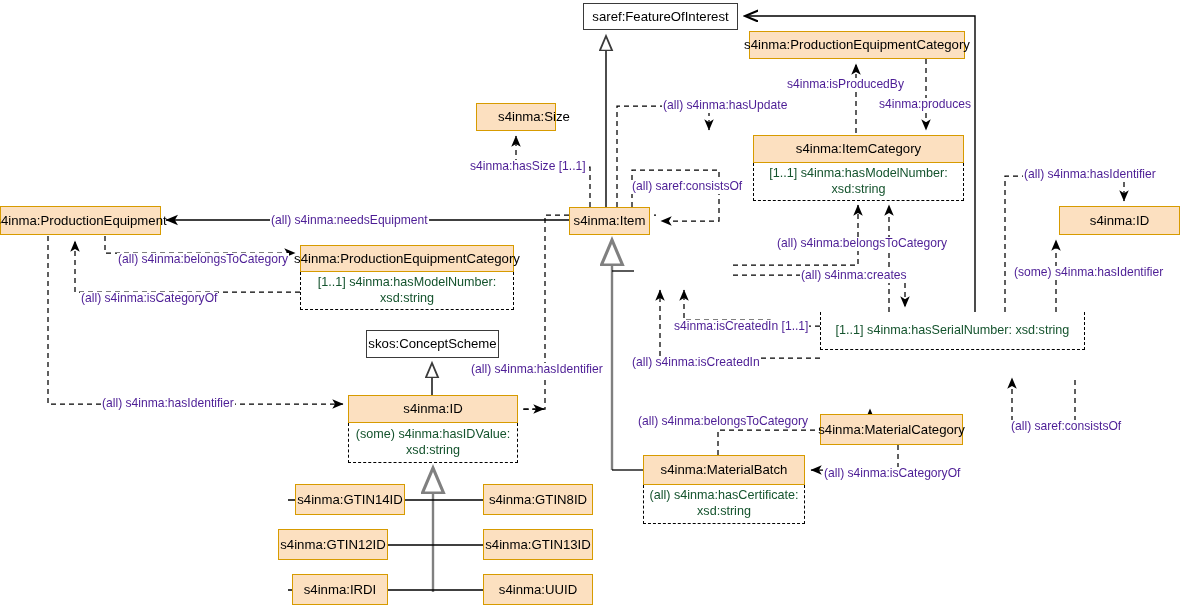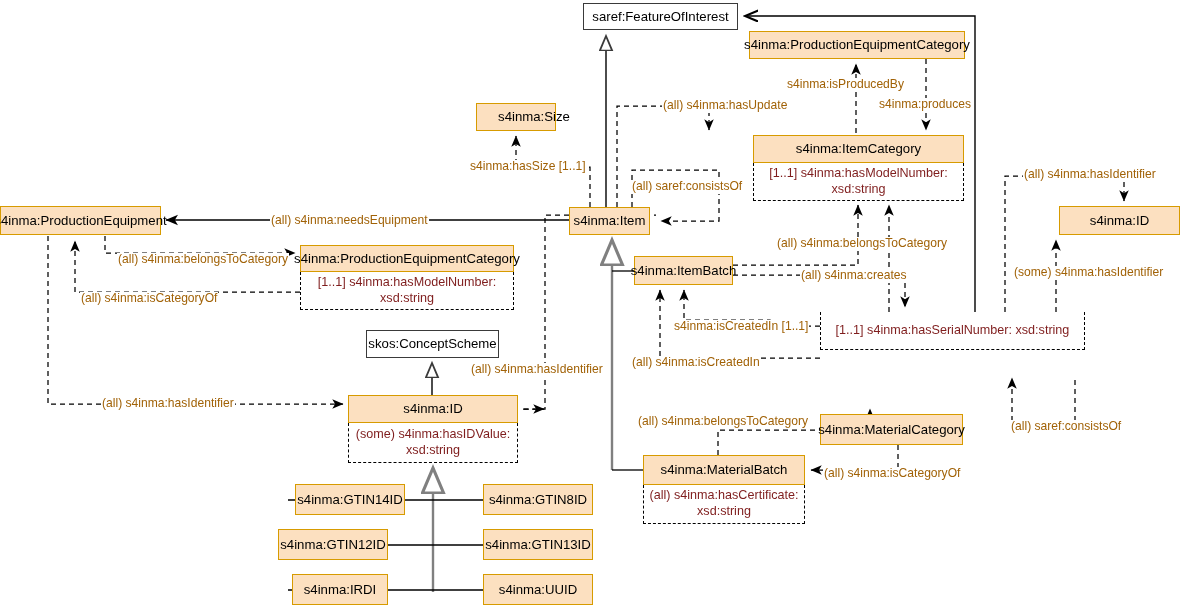--- a/index.html
+++ b/index.html
@@ -7,22 +7,22 @@
        font-family:"Liberation Sans","DejaVu Sans",sans-serif;}
   #diagram{position:relative;width:1181px;height:607px;}
   svg{position:absolute;left:0;top:0;}
   .nodebox{position:absolute;box-sizing:border-box;}
   .hdr{box-sizing:border-box;display:flex;align-items:center;justify-content:center;
        text-align:center;background:#fce0c0;border:1.6px solid #d79b00;color:#000;
        font-size:13.2px;line-height:1.15;padding:0 4px;}
   .hdr.plain{background:#ffffff;border:1.6px solid #3a3a3a;}
   .attr{box-sizing:border-box;display:flex;align-items:center;justify-content:center;
         text-align:center;background:#ffffff;border:1.4px dashed #000;border-top:none;
-        color:#7f1d1d;font-size:12.6px;line-height:1.25;padding:0 4px;}
-  .edgelabel{position:absolute;background:#ffffff;color:#a16207;font-size:12.1px;
+        color:#14532d;font-size:12.6px;line-height:1.25;padding:0 4px;}
+  .edgelabel{position:absolute;background:#ffffff;color:#4c1d95;font-size:12.1px;
              line-height:1.15;white-space:nowrap;padding:0 1px;}
 </style>
 </head>
 <body>
 
 <div id="diagram">
 
   <svg width="1181" height="607">
     <defs>
       <marker id="openArrow" markerWidth="11" markerHeight="11" refX="9.5" refY="4" orient="auto">
@@ -126,23 +126,20 @@
   <div class="nodebox" style="left: 569px; top: 207px; width: 81px;">
     <div class="hdr" style="height: 28px;">s4inma:Item</div>
   </div>
   <div class="nodebox" style="left: 1059px; top: 206px; width: 121px;">
     <div class="hdr" style="height: 29px;">s4inma:ID</div>
   </div>
   <div class="nodebox" style="left: 300px; top: 245px; width: 214px;">
     <div class="hdr" style="height: 27px;">s4inma:ProductionEquipmentCategory</div>
     <div class="attr" style="height: 38px;">[1..1] s4inma:hasModelNumber:<br>xsd:string</div>
   </div>
-  <div class="nodebox" style="left: 634px; top: 256px; width: 99px;">
-    <div class="hdr" style="height: 29px;">s4inma:ItemBatch</div>
-  </div>
   <div class="nodebox" style="left: 820px; top: 312px; width: 265px;">
     <div class="attr" style="height: 38px;">[1..1] s4inma:hasSerialNumber: xsd:string</div>
   </div>
   <div class="nodebox" style="left: 366px; top: 330px; width: 133px;">
     <div class="hdr plain" style="height: 28px;">skos:ConceptScheme</div>
   </div>
   <div class="nodebox" style="left: 348px; top: 395px; width: 170px;">
     <div class="hdr" style="height: 28px;">s4inma:ID</div>
     <div class="attr" style="height: 40px;">(some) s4inma:hasIDValue:<br>xsd:string</div>
   </div>

